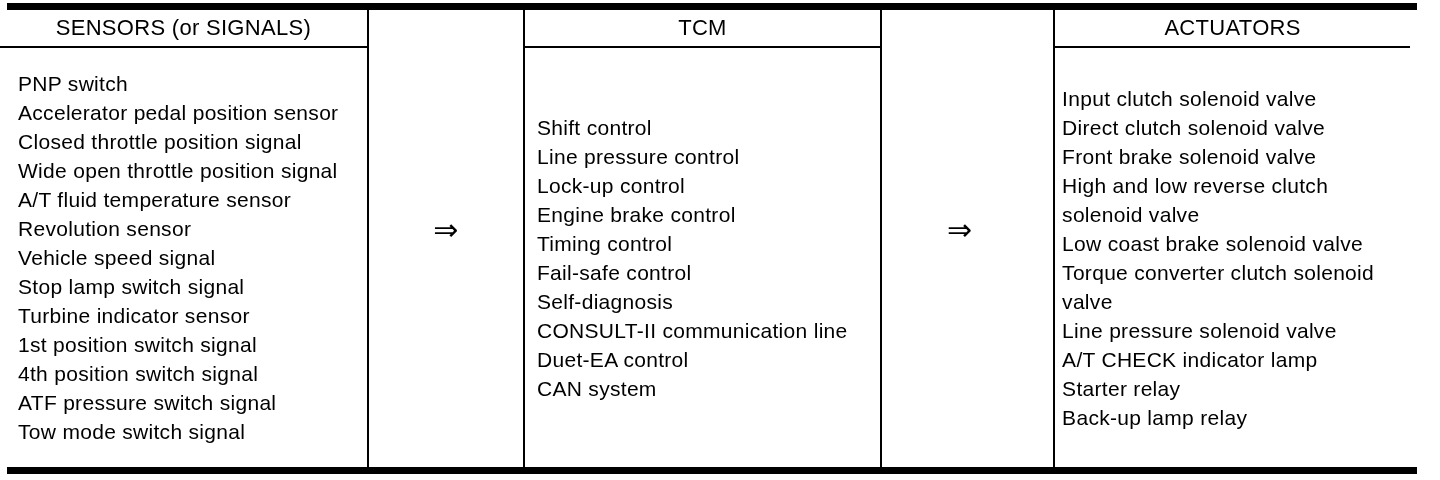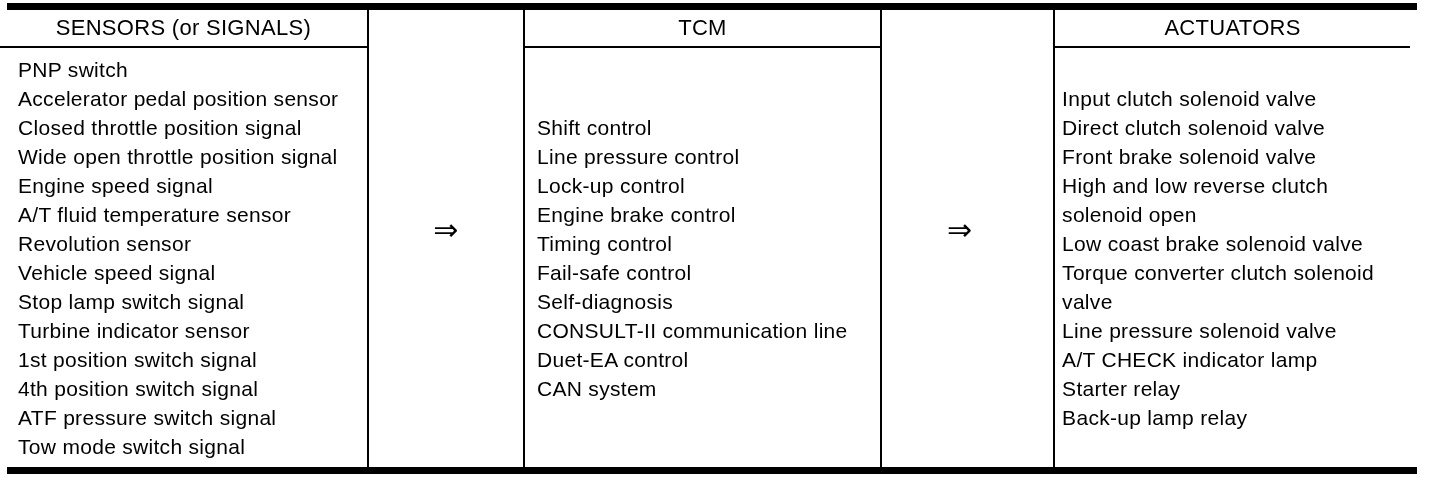--- a/index.html
+++ b/index.html
@@ -86,21 +86,20 @@
 
   <div class="grid">
 
     <div class="col sensors">
       <div class="col-header">SENSORS (or SIGNALS)</div>
       <div class="col-body">
         <div class="line">PNP switch</div>
         <div class="line">Accelerator pedal position sensor</div>
         <div class="line">Closed throttle position signal</div>
         <div class="line">Wide open throttle position signal</div>
-        <div class="line">Engine speed signal</div>
         <div class="line">A/T fluid temperature sensor</div>
         <div class="line">Revolution sensor</div>
         <div class="line">Vehicle speed signal</div>
         <div class="line">Stop lamp switch signal</div>
         <div class="line">Turbine indicator sensor</div>
         <div class="line">1st position switch signal</div>
         <div class="line">4th position switch signal</div>
         <div class="line">ATF pressure switch signal</div>
         <div class="line">Tow mode switch signal</div>
       </div>
@@ -130,21 +129,21 @@
       <span class="arrow">⇒</span>
     </div>
 
     <div class="col actuators">
       <div class="col-header">ACTUATORS</div>
       <div class="col-body">
         <div class="line">Input clutch solenoid valve</div>
         <div class="line">Direct clutch solenoid valve</div>
         <div class="line">Front brake solenoid valve</div>
         <div class="line">High and low reverse clutch</div>
-        <div class="line">solenoid open</div>
+        <div class="line">solenoid valve</div>
         <div class="line">Low coast brake solenoid valve</div>
         <div class="line">Torque converter clutch solenoid</div>
         <div class="line">valve</div>
         <div class="line">Line pressure solenoid valve</div>
         <div class="line">A/T CHECK indicator lamp</div>
         <div class="line">Starter relay</div>
         <div class="line">Back-up lamp relay</div>
       </div>
     </div>
 

